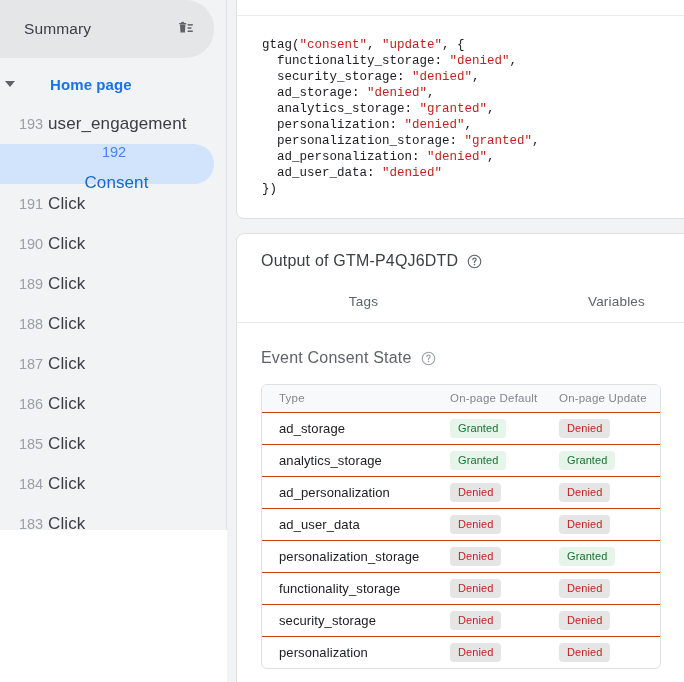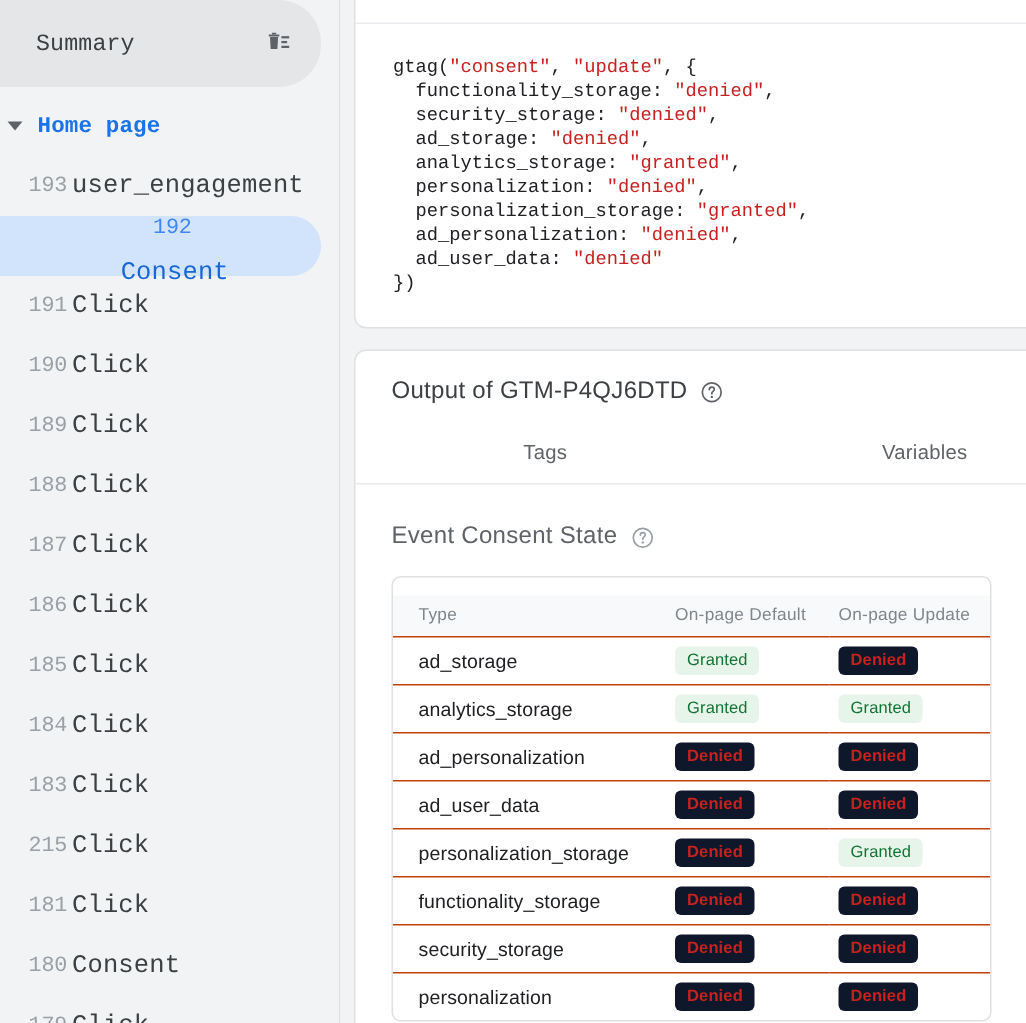--- a/index.html
+++ b/index.html
@@ -14,26 +14,25 @@
     position: relative;
     width: 684px; height: 682px;
     display: flex;
     background: #ffffff;
   }
 
   
   .sidebar {
     position: relative;
     width: 227px;
-    height: 682px;
+    height: 530px;
     background: #f1f3f4;
     border-right: 1px solid #dfe1e5;
     flex: 0 0 227px;
     overflow: hidden;
-    font-family: Liberation Mono, monospace;
   }
   .summary-row {
     height: 58px;
     background: #e4e6e8;
     border-radius: 0 28px 28px 0;
     margin-right: 12px;
     display: flex;
     align-items: center;
     justify-content: space-between;
     padding: 0 18px 0 24px;
@@ -45,20 +44,21 @@
   }
   .clear-icon { display: block; width: 20px; height: 20px; cursor: pointer; }
 
   .event-list { padding-top: 6px; }
 
   .home-row {
     display: flex;
     align-items: center;
     height: 40px;
     padding-left: 5px;
+    gap: 25px;
   }
   .caret {
     width: 0; height: 0;
     border-left: 5.5px solid transparent;
     border-right: 5.5px solid transparent;
     border-top: 6px solid #5f6368;
     margin-right: 10px;
     flex: 0 0 auto;
   }
   .home-label {
@@ -169,21 +169,21 @@
   }
   .section-title { font-size: 16px; color: #5f6368; letter-spacing: .2px; }
 
   .tbl-wrap {
     margin: 17px 0 0 24px;
     width: 400px;
     border: 1px solid #e0e0e0;
     border-radius: 6px;
     overflow: hidden;
   }
-  table { width: 100%; border-collapse: collapse; table-layout: fixed; margin-top: 12px; }
+  table { width: 100%; border-collapse: collapse; table-layout: fixed; }
   thead th {
     background: #f8f9fa;
     font-size: 11.5px;
     font-weight: 400;
     color: #80868b;
     text-align: left;
     height: 27px;
     padding: 0;
     letter-spacing: .2px;
   }
@@ -202,21 +202,21 @@
   tbody td.c-val { text-align: left; padding-left: 6px; }
   .badge {
     display: inline-block;
     font-size: 11px;
     line-height: 19px;
     padding: 0 8px;
     border-radius: 4px;
     letter-spacing: .1px;
   }
   .badge.granted { background: #e6f4ea; color: #137333; }
-  .badge.denied  { background: #0f172a; color: #c5221f; font-weight: bold; }
+  .badge.denied  { background: #e5e5e5; color: #c5221f; }
 </style>
 </head>
 <body>
 
 <div class="app">
 
   <aside class="sidebar">
 
     <div class="summary-row">
       <span class="summary-label">Summary</span>

